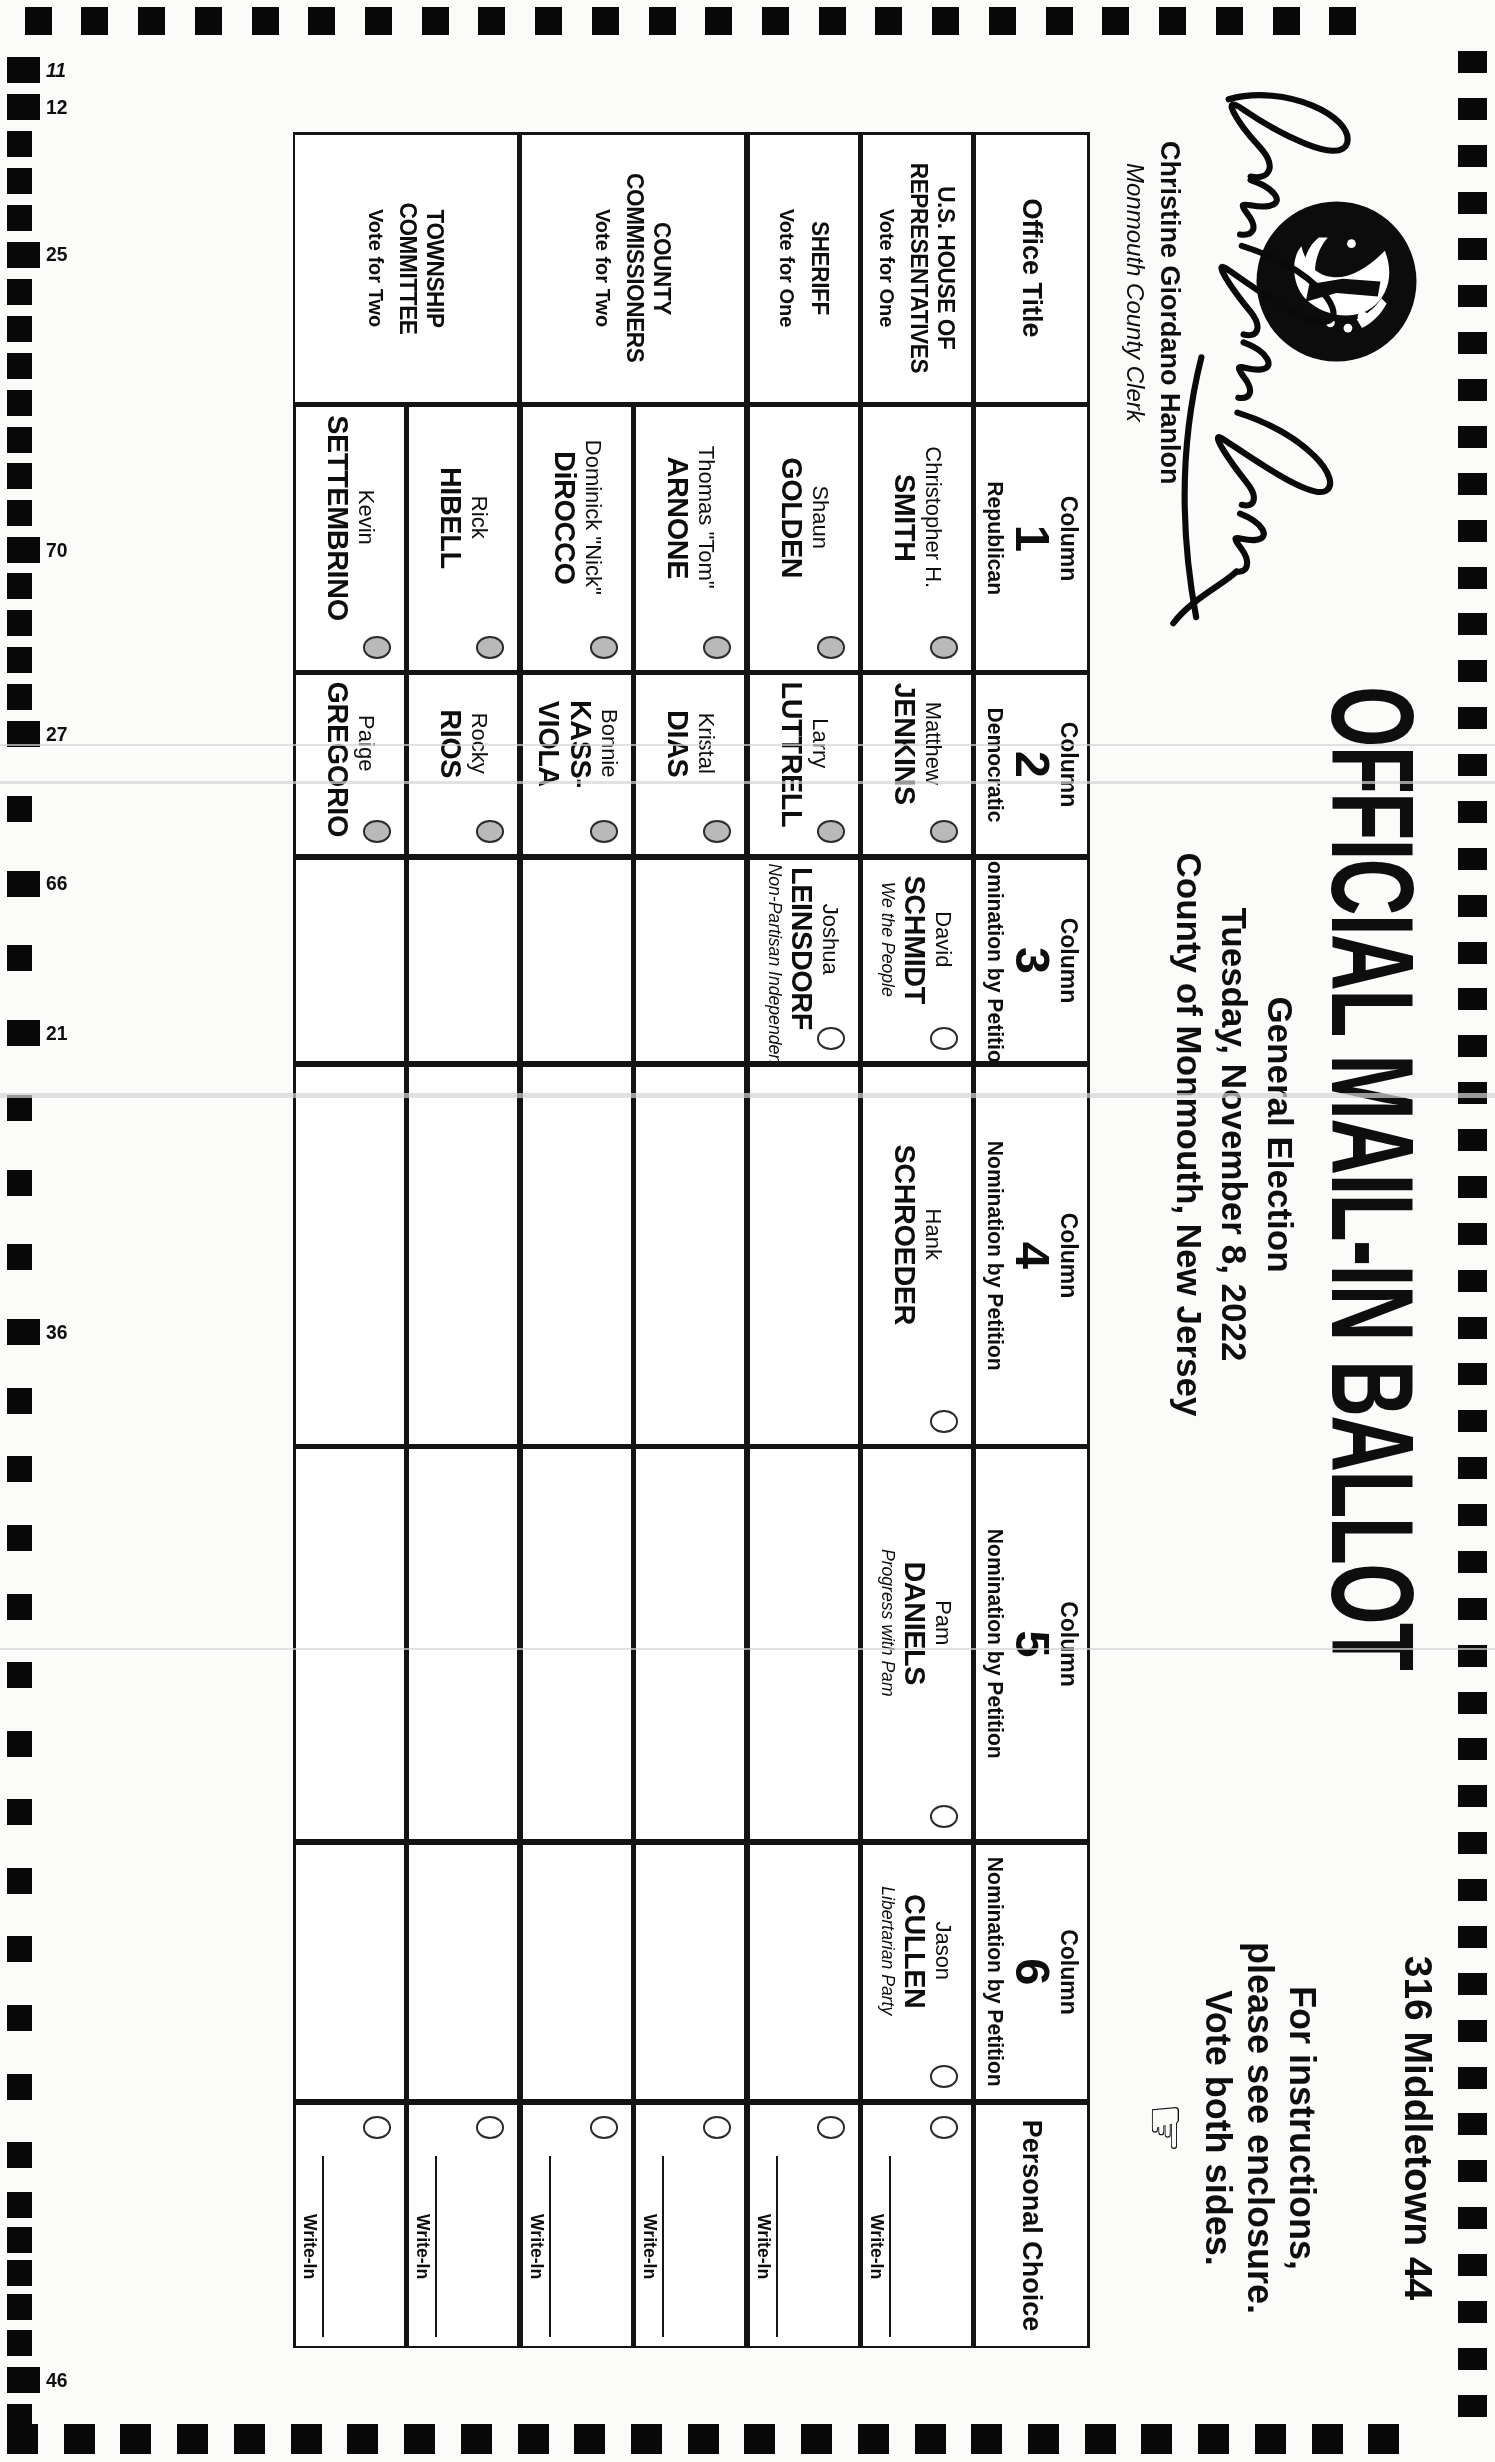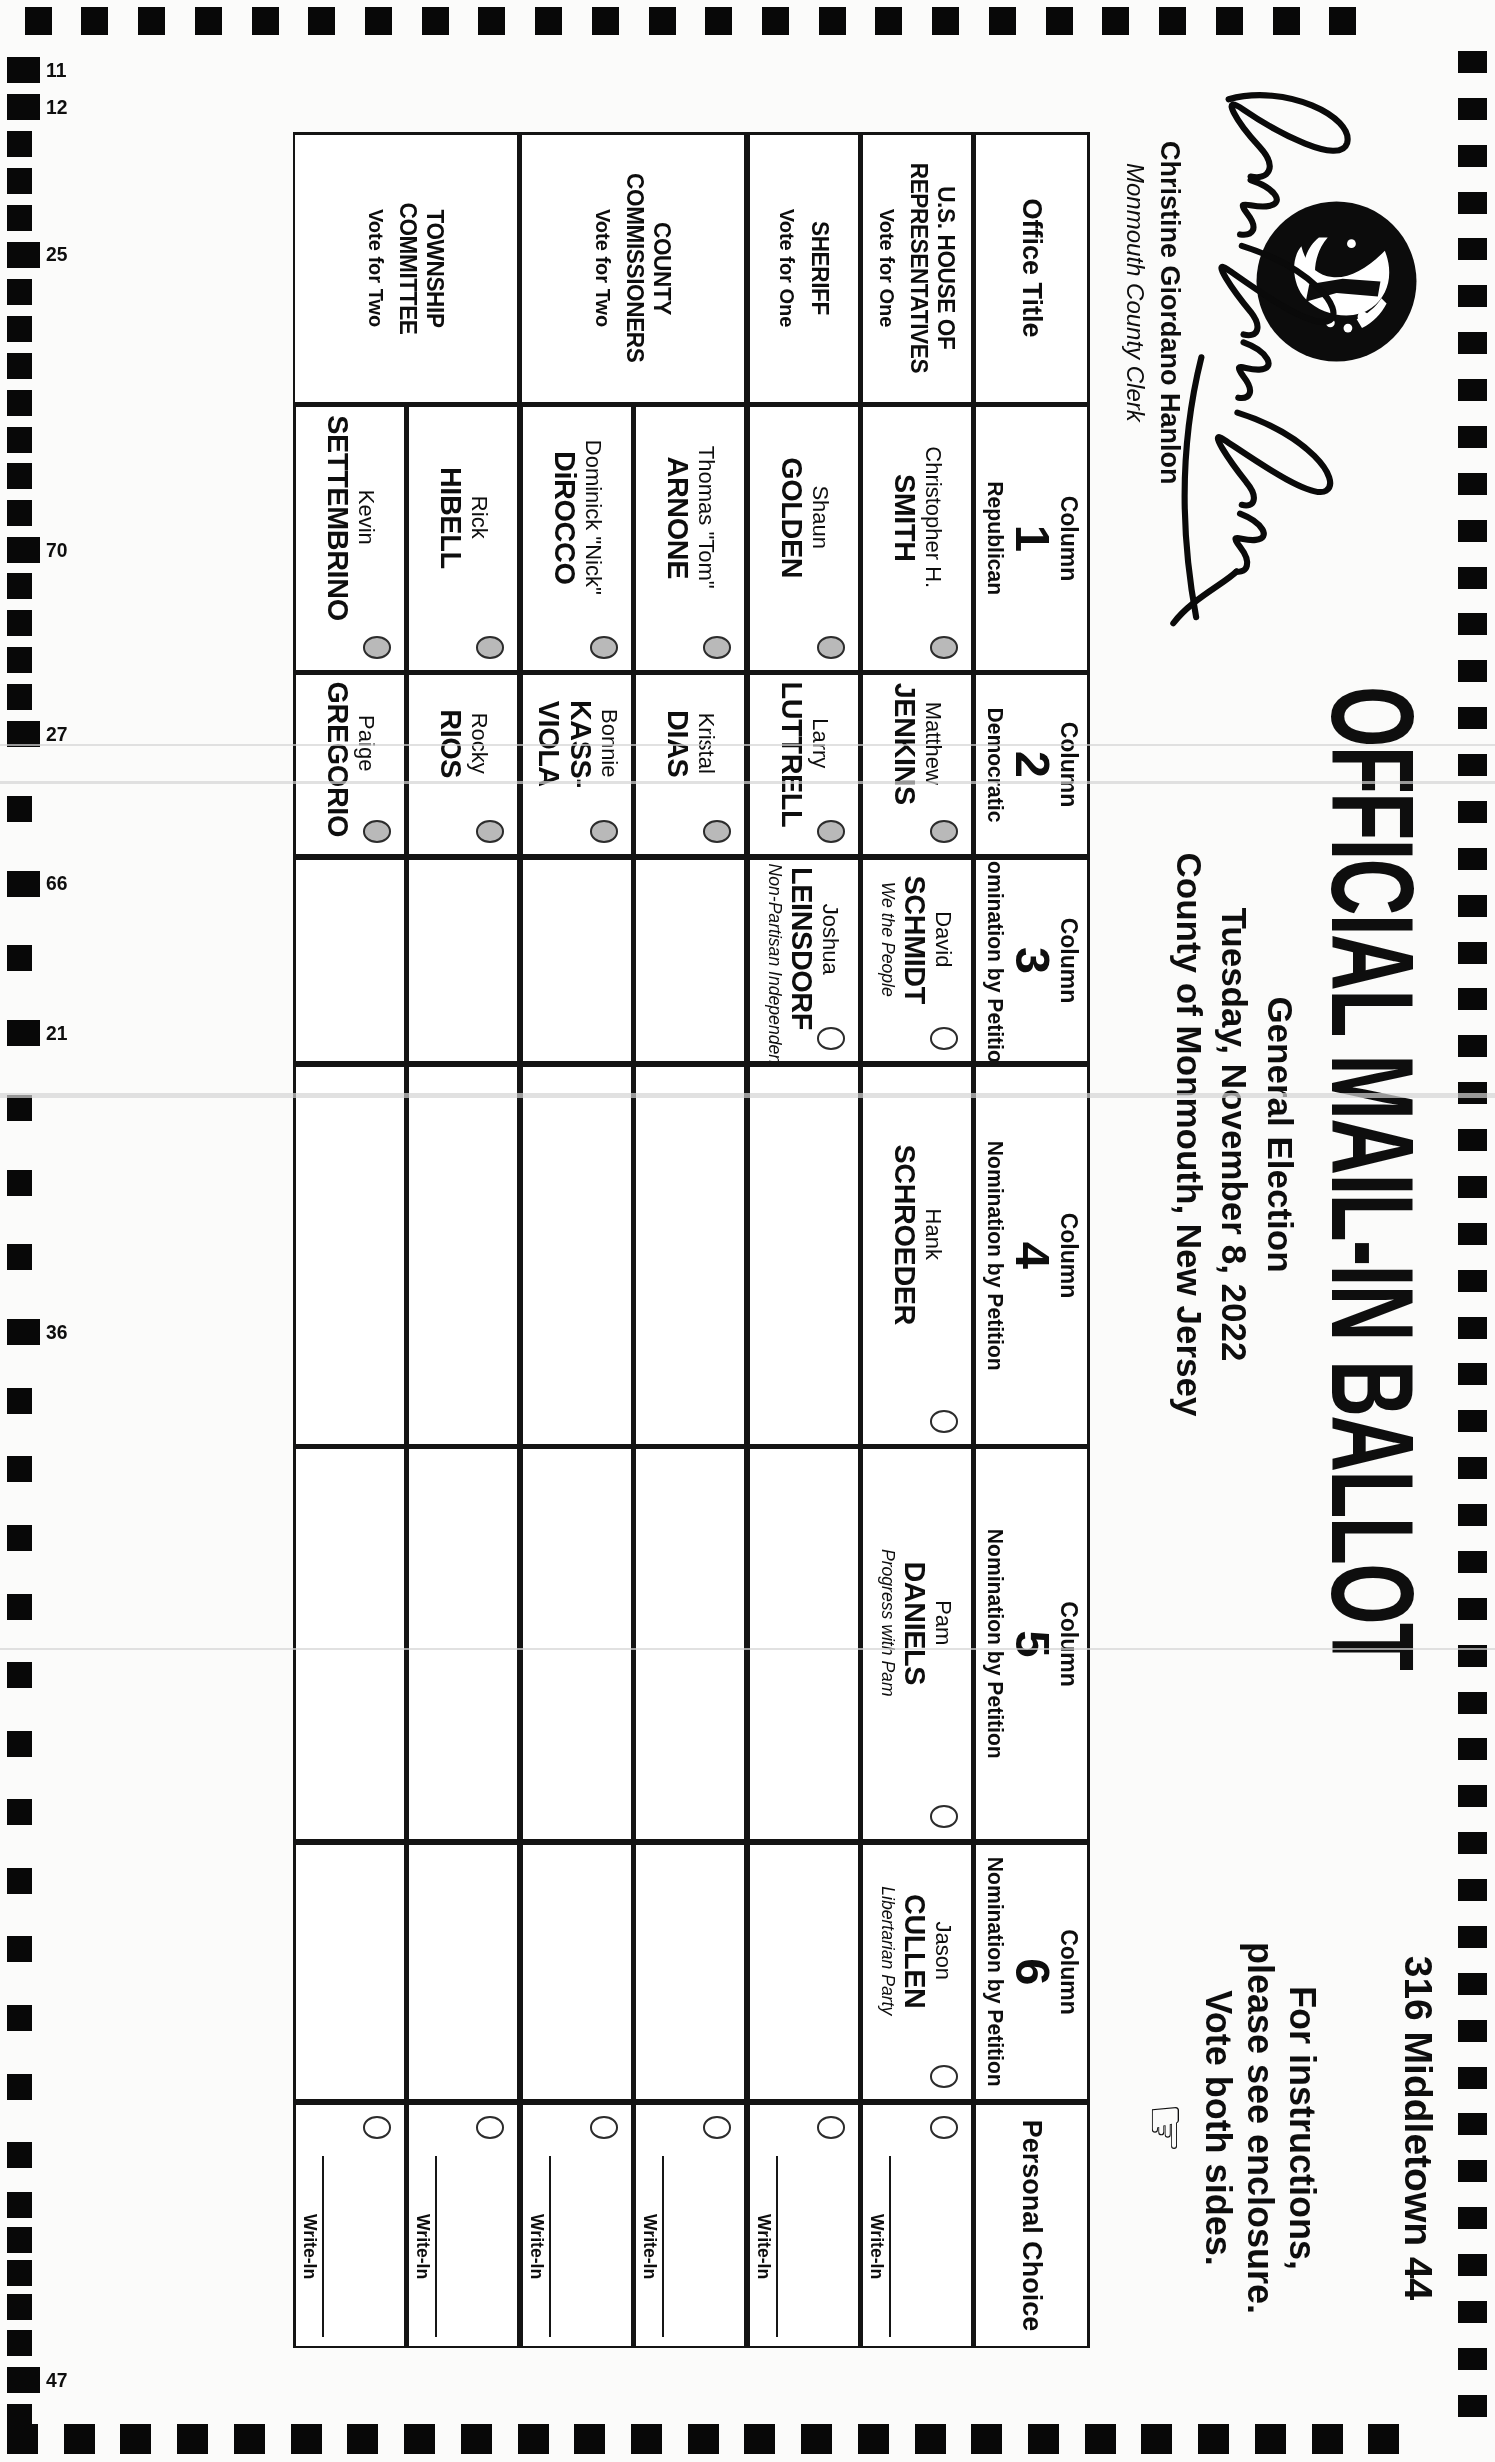--- a/index.html
+++ b/index.html
@@ -430,21 +430,21 @@
       <div class="mark" style="left: 1458px; top: 2020px; width: 29px; height: 22px;"></div>
       <div class="mark" style="left: 1458px; top: 2067px; width: 29px; height: 22px;"></div>
       <div class="mark" style="left: 1458px; top: 2113px; width: 29px; height: 22px;"></div>
       <div class="mark" style="left: 1458px; top: 2160px; width: 29px; height: 22px;"></div>
       <div class="mark" style="left: 1458px; top: 2207px; width: 29px; height: 22px;"></div>
       <div class="mark" style="left: 1458px; top: 2254px; width: 29px; height: 22px;"></div>
       <div class="mark" style="left: 1458px; top: 2301px; width: 29px; height: 22px;"></div>
       <div class="mark" style="left: 1458px; top: 2348px; width: 29px; height: 22px;"></div>
       <div class="mark" style="left: 1458px; top: 2395px; width: 29px; height: 22px;"></div>
       <div class="mark" style="left: 7px; top: 57px; width: 33px; height: 26px;"></div>
-      <div class="edge-num" style="left: 46px; top: 60px;">11</div>
+      <div class="edge-num" style="left: 46px; top: 60px; font-style: italic;">11</div>
       <div class="mark" style="left: 7px; top: 94px; width: 33px; height: 26px;"></div>
       <div class="edge-num" style="left: 46px; top: 97px; text-align: center;">12</div>
       <div class="mark" style="left: 7px; top: 131px; width: 24.6px; height: 26px;"></div>
       <div class="mark" style="left: 7px; top: 168px; width: 24.6px; height: 26px;"></div>
       <div class="mark" style="left: 7px; top: 205px; width: 24.6px; height: 26px;"></div>
       <div class="mark" style="left: 7px; top: 242px; width: 33px; height: 26px;"></div>
       <div class="edge-num" style="left: 46px; top: 244px;">25</div>
       <div class="mark" style="left: 7px; top: 279px; width: 24.6px; height: 26px;"></div>
       <div class="mark" style="left: 7px; top: 316px; width: 24.6px; height: 26px;"></div>
       <div class="mark" style="left: 7px; top: 353px; width: 24.6px; height: 26px;"></div>
@@ -482,17 +482,17 @@
       <div class="mark" style="left: 7px; top: 1936px; width: 24.6px; height: 26px;"></div>
       <div class="mark" style="left: 7px; top: 2005px; width: 24.6px; height: 26px;"></div>
       <div class="mark" style="left: 7px; top: 2074px; width: 24.6px; height: 26px;"></div>
       <div class="mark" style="left: 7px; top: 2142px; width: 24.6px; height: 26px;"></div>
       <div class="mark" style="left: 7px; top: 2192px; width: 24.6px; height: 26px;"></div>
       <div class="mark" style="left: 7px; top: 2227px; width: 24.6px; height: 26px;"></div>
       <div class="mark" style="left: 7px; top: 2260px; width: 24.6px; height: 26px;"></div>
       <div class="mark" style="left: 7px; top: 2294px; width: 24.6px; height: 26px;"></div>
       <div class="mark" style="left: 7px; top: 2330px; width: 24.6px; height: 26px;"></div>
       <div class="mark" style="left: 7px; top: 2367px; width: 33px; height: 26px;"></div>
-      <div class="edge-num" style="left: 46px; top: 2370px;">47</div>
+      <div class="edge-num" style="left: 46px; top: 2370px;">46</div>
       <div class="mark" style="left: 7px; top: 2404px; width: 24.6px; height: 26px;"></div>
     </div>
 </div>
 
 
 </body></html>

